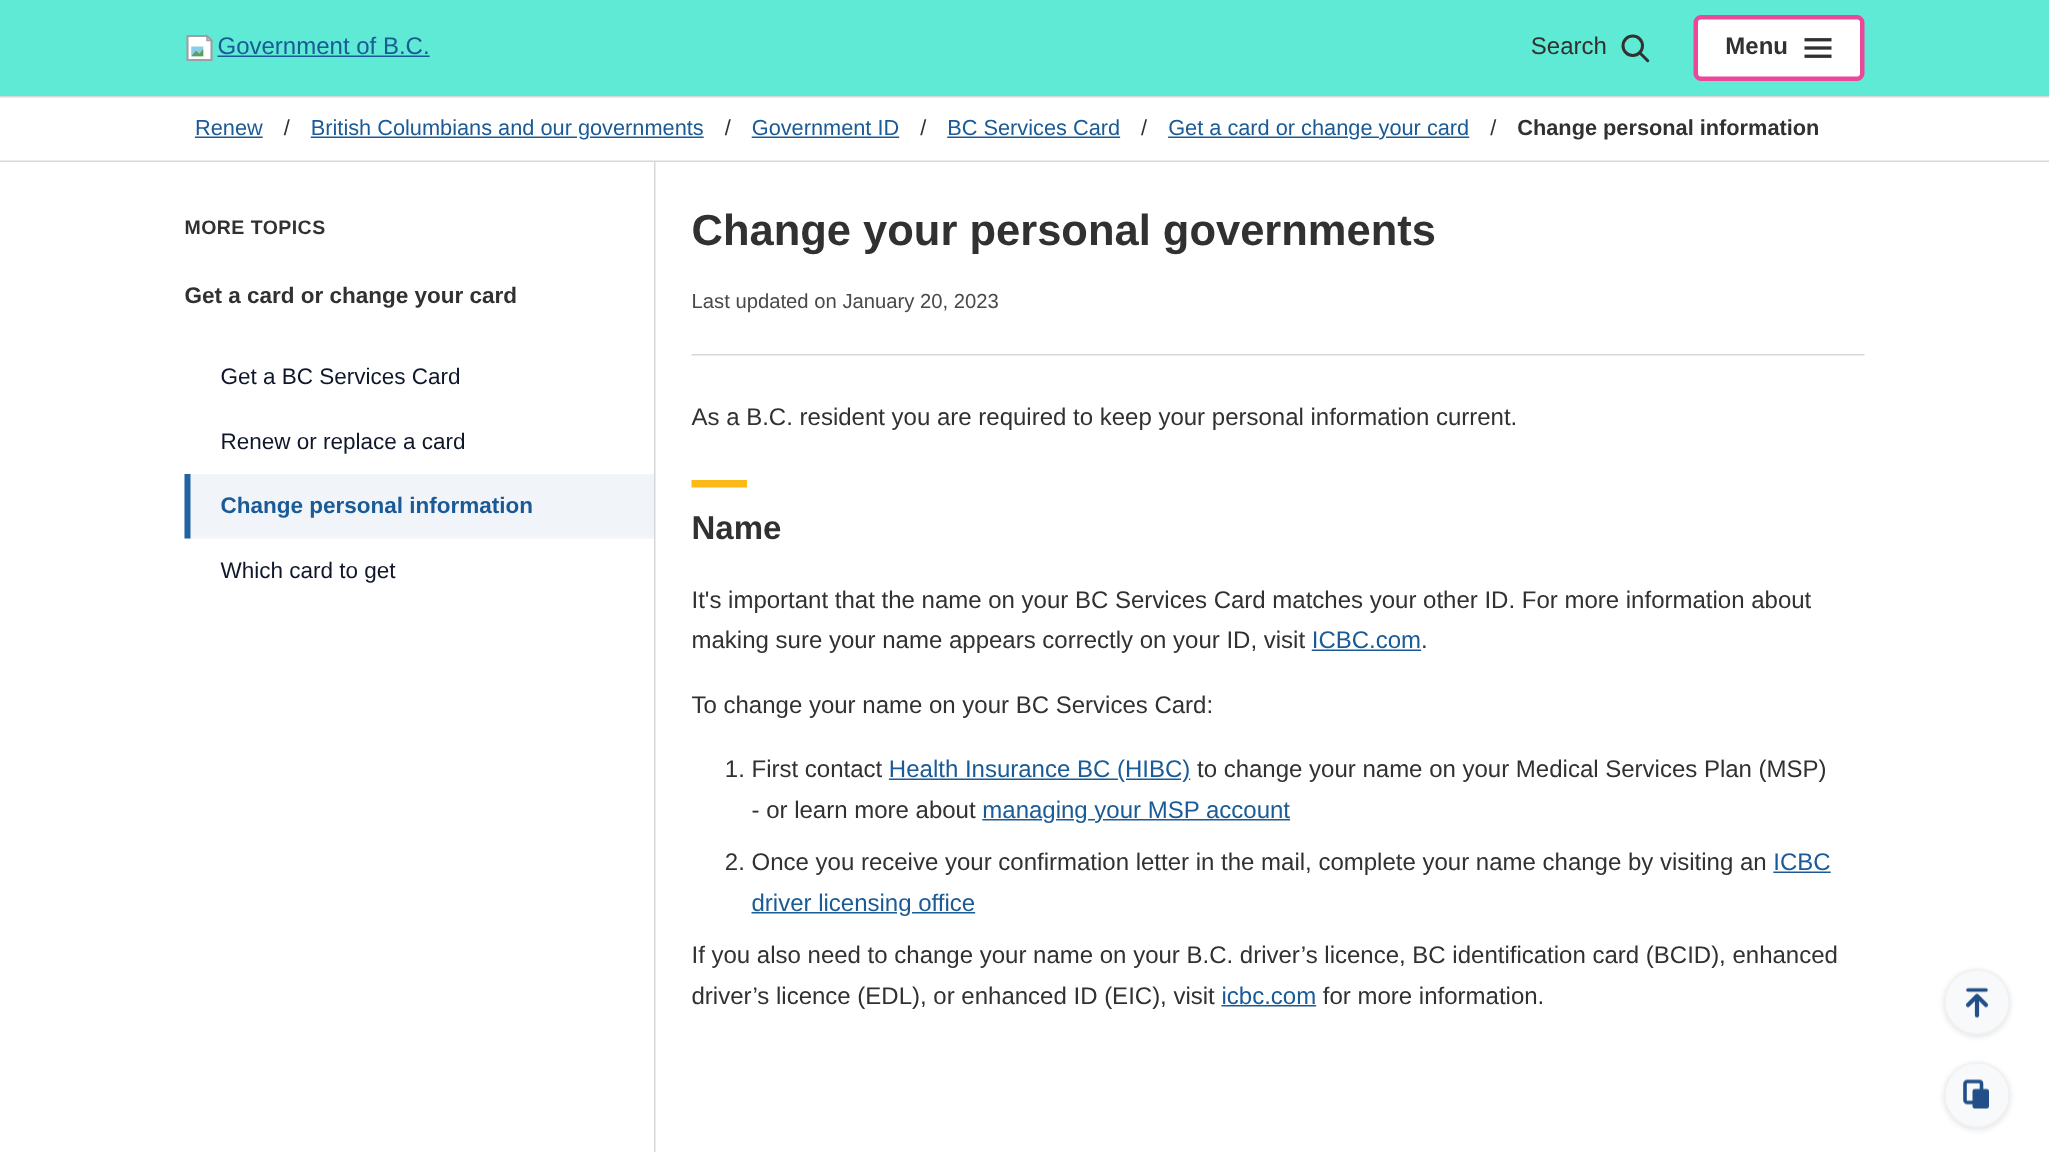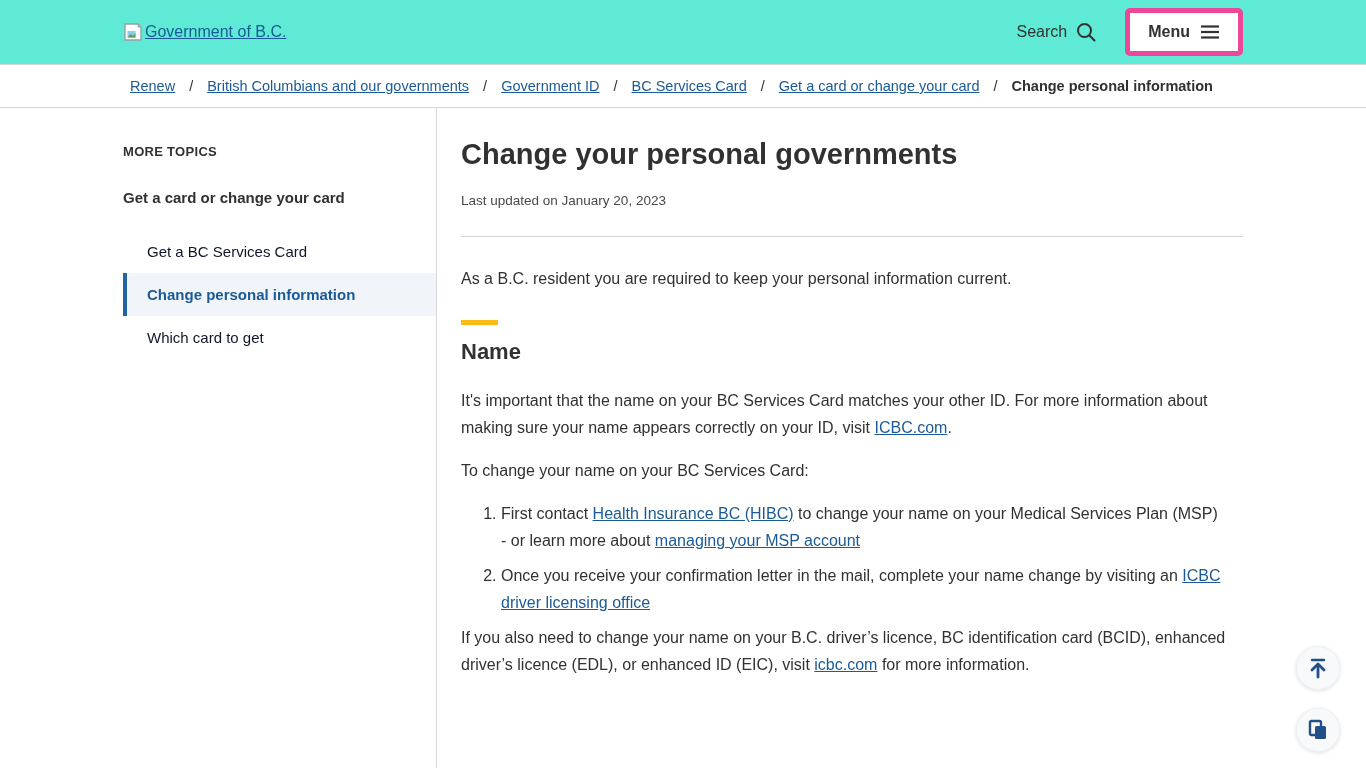--- a/index.html
+++ b/index.html
@@ -49,21 +49,21 @@
     cursor: pointer;
   }
   .menu-button {
     display: inline-flex;
     align-items: center;
     gap: 10px;
     font-size: 16px;
     font-weight: 700;
     color: #313132;
     background: #ffffff;
-    border: 5px solid #ec4899;
+    border: 3px solid #ec4899;
     border-radius: 5px;
     padding: 10px 18px;
     cursor: pointer;
     font-family: inherit;
   }
 
   
   .breadcrumb-bar {
     border-top: 1px solid #d8d8d8;
     border-bottom: 1px solid #d8d8d8;
@@ -241,20 +241,21 @@
     <span class="current">Change personal information</span>
   </div>
 </nav>
 
 <div class="container page-body">
 
   <aside class="sidebar">
     <div class="sidebar-heading">MORE TOPICS</div>
     <a class="sidebar-parent">Get a card or change your card</a>
     <a class="side-item">Get a BC Services Card</a>
+    <a class="side-item">Renew or replace a card</a>
     <a class="side-item active">Change personal information</a>
     <a class="side-item">Which card to get</a>
   </aside>
 
   <main class="content">
     <h1 class="page-title">Change your personal governments</h1>
     <div class="last-updated">Last updated on January 20, 2023</div>
     <hr class="rule">
 
     <p>As a B.C. resident you are required to keep your personal information current.</p>

